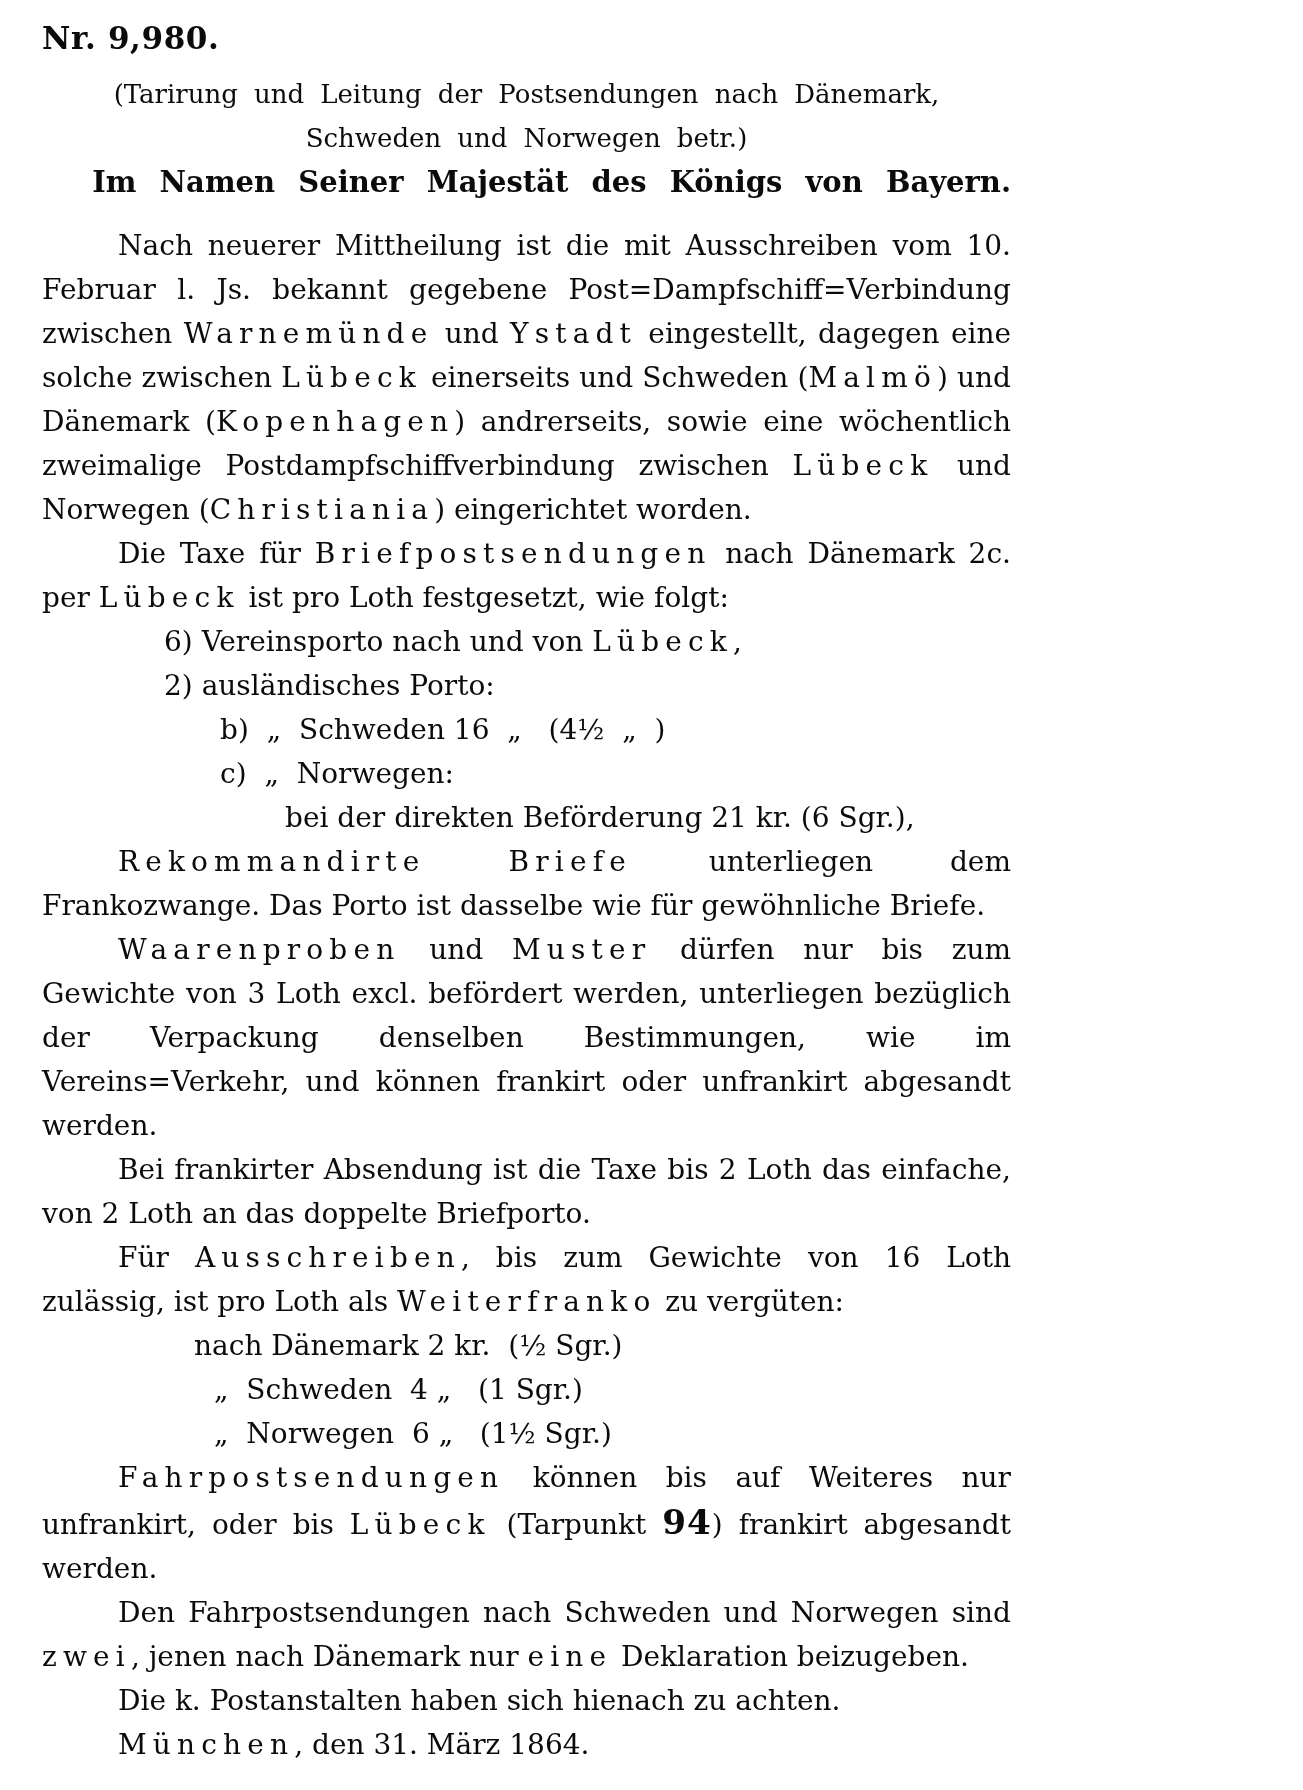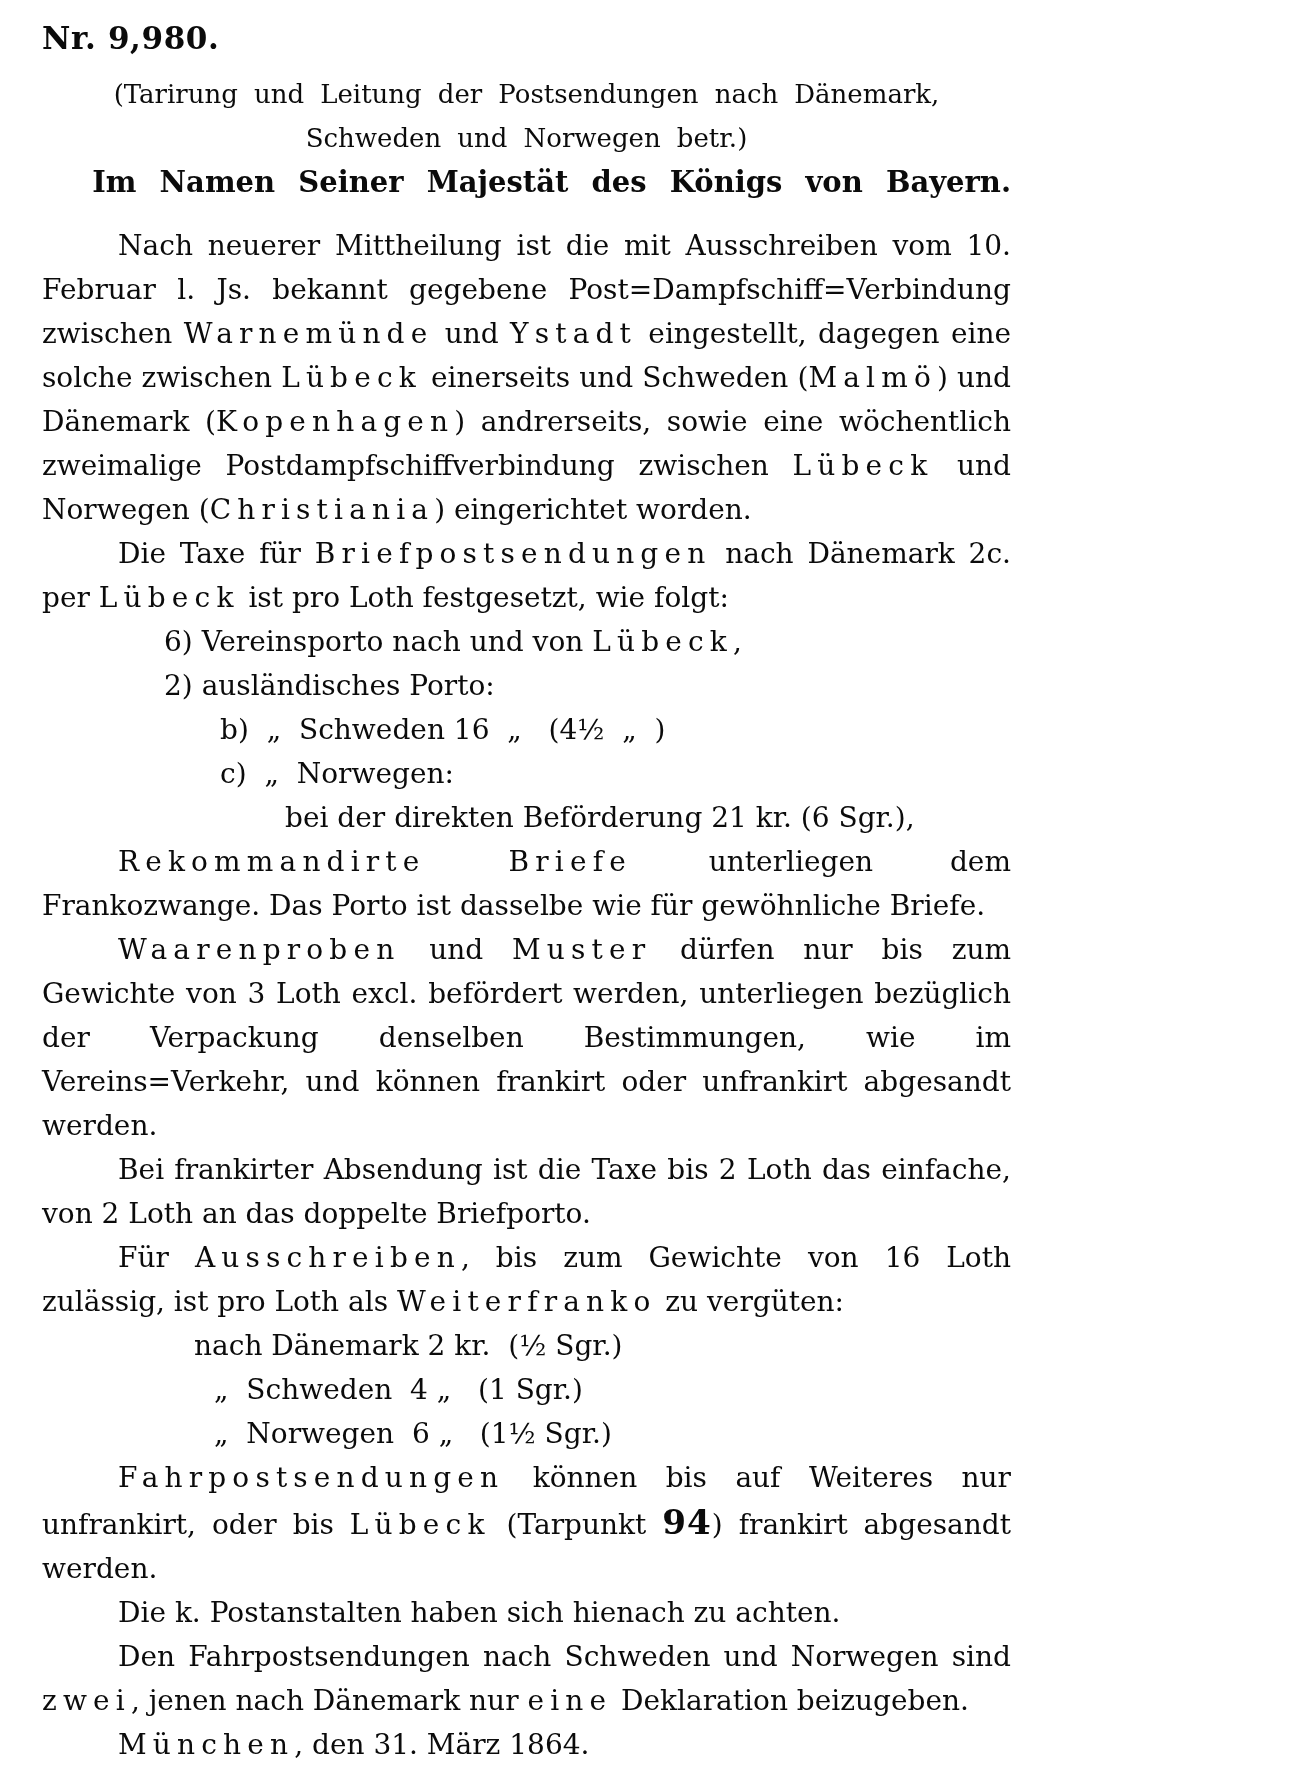--- a/index.html
+++ b/index.html
@@ -65,17 +65,17 @@
       <p class="list2"><span>c)&nbsp;&nbsp;„&nbsp;&nbsp;Norwegen:</span></p>
       <p class="list3"><span>bei der direkten Beförderung 21 kr. (6 Sgr.),</span></p>
       <p class="para"><span class="spaced">Rekommandirte Briefe</span><span> unterliegen dem Frankozwange. Das Porto ist dasselbe wie für gewöhnliche Briefe.</span></p>
       <p class="para"><span class="spaced">Waarenproben</span><span> und </span><span class="spaced">Muster</span><span> dürfen nur bis zum Gewichte von 3 Loth excl. befördert werden, unterliegen bezüglich der Verpackung denselben Bestimmungen, wie im Vereins=Verkehr, und können frankirt oder unfrankirt abgesandt werden.</span></p>
       <p class="para"><span>Bei frankirter Absendung ist die Taxe bis 2 Loth das einfache, von 2 Loth an das doppelte Briefporto.</span></p>
       <p class="para"><span>Für </span><span class="spaced">Ausschreiben</span><span>, bis zum Gewichte von 16 Loth zulässig, ist pro Loth als </span><span class="spaced">Weiterfranko</span><span> zu vergüten:</span></p>
       <p class="band"><span>nach Dänemark 2 kr.&nbsp;&nbsp;(½ Sgr.)</span></p>
       <p class="band2"><span>„&nbsp;&nbsp;Schweden&nbsp;&nbsp;4 „&nbsp;&nbsp;&nbsp;(1 Sgr.)</span></p>
       <p class="band2"><span>„&nbsp;&nbsp;Norwegen&nbsp;&nbsp;6 „&nbsp;&nbsp;&nbsp;(1½ Sgr.)</span></p>
       <p class="para"><span class="spaced">Fahrpostsendungen</span><span> können bis auf Weiteres nur unfrankirt, oder bis </span><span class="spaced">Lübeck</span><span> (Tarpunkt </span><span class="bold-number">94</span><span>) frankirt abgesandt werden.</span></p>
+      <p class="para"><span>Den Fahrpostsendungen nach Schweden und Norwegen sind </span><span class="spaced">zwei</span><span>, jenen nach Dänemark nur </span><span class="spaced">eine</span><span> Deklaration beizugeben.</span></p>
       <p class="para"><span>Die k. Postanstalten haben sich hienach zu achten.</span></p>
-      <p class="para"><span>Den Fahrpostsendungen nach Schweden und Norwegen sind </span><span class="spaced">zwei</span><span>, jenen nach Dänemark nur </span><span class="spaced">eine</span><span> Deklaration beizugeben.</span></p>
       <p class="para"><span class="spaced">München</span><span>, den 31. März 1864.</span></p>
     </div>
 </div>
 
 </body></html>

